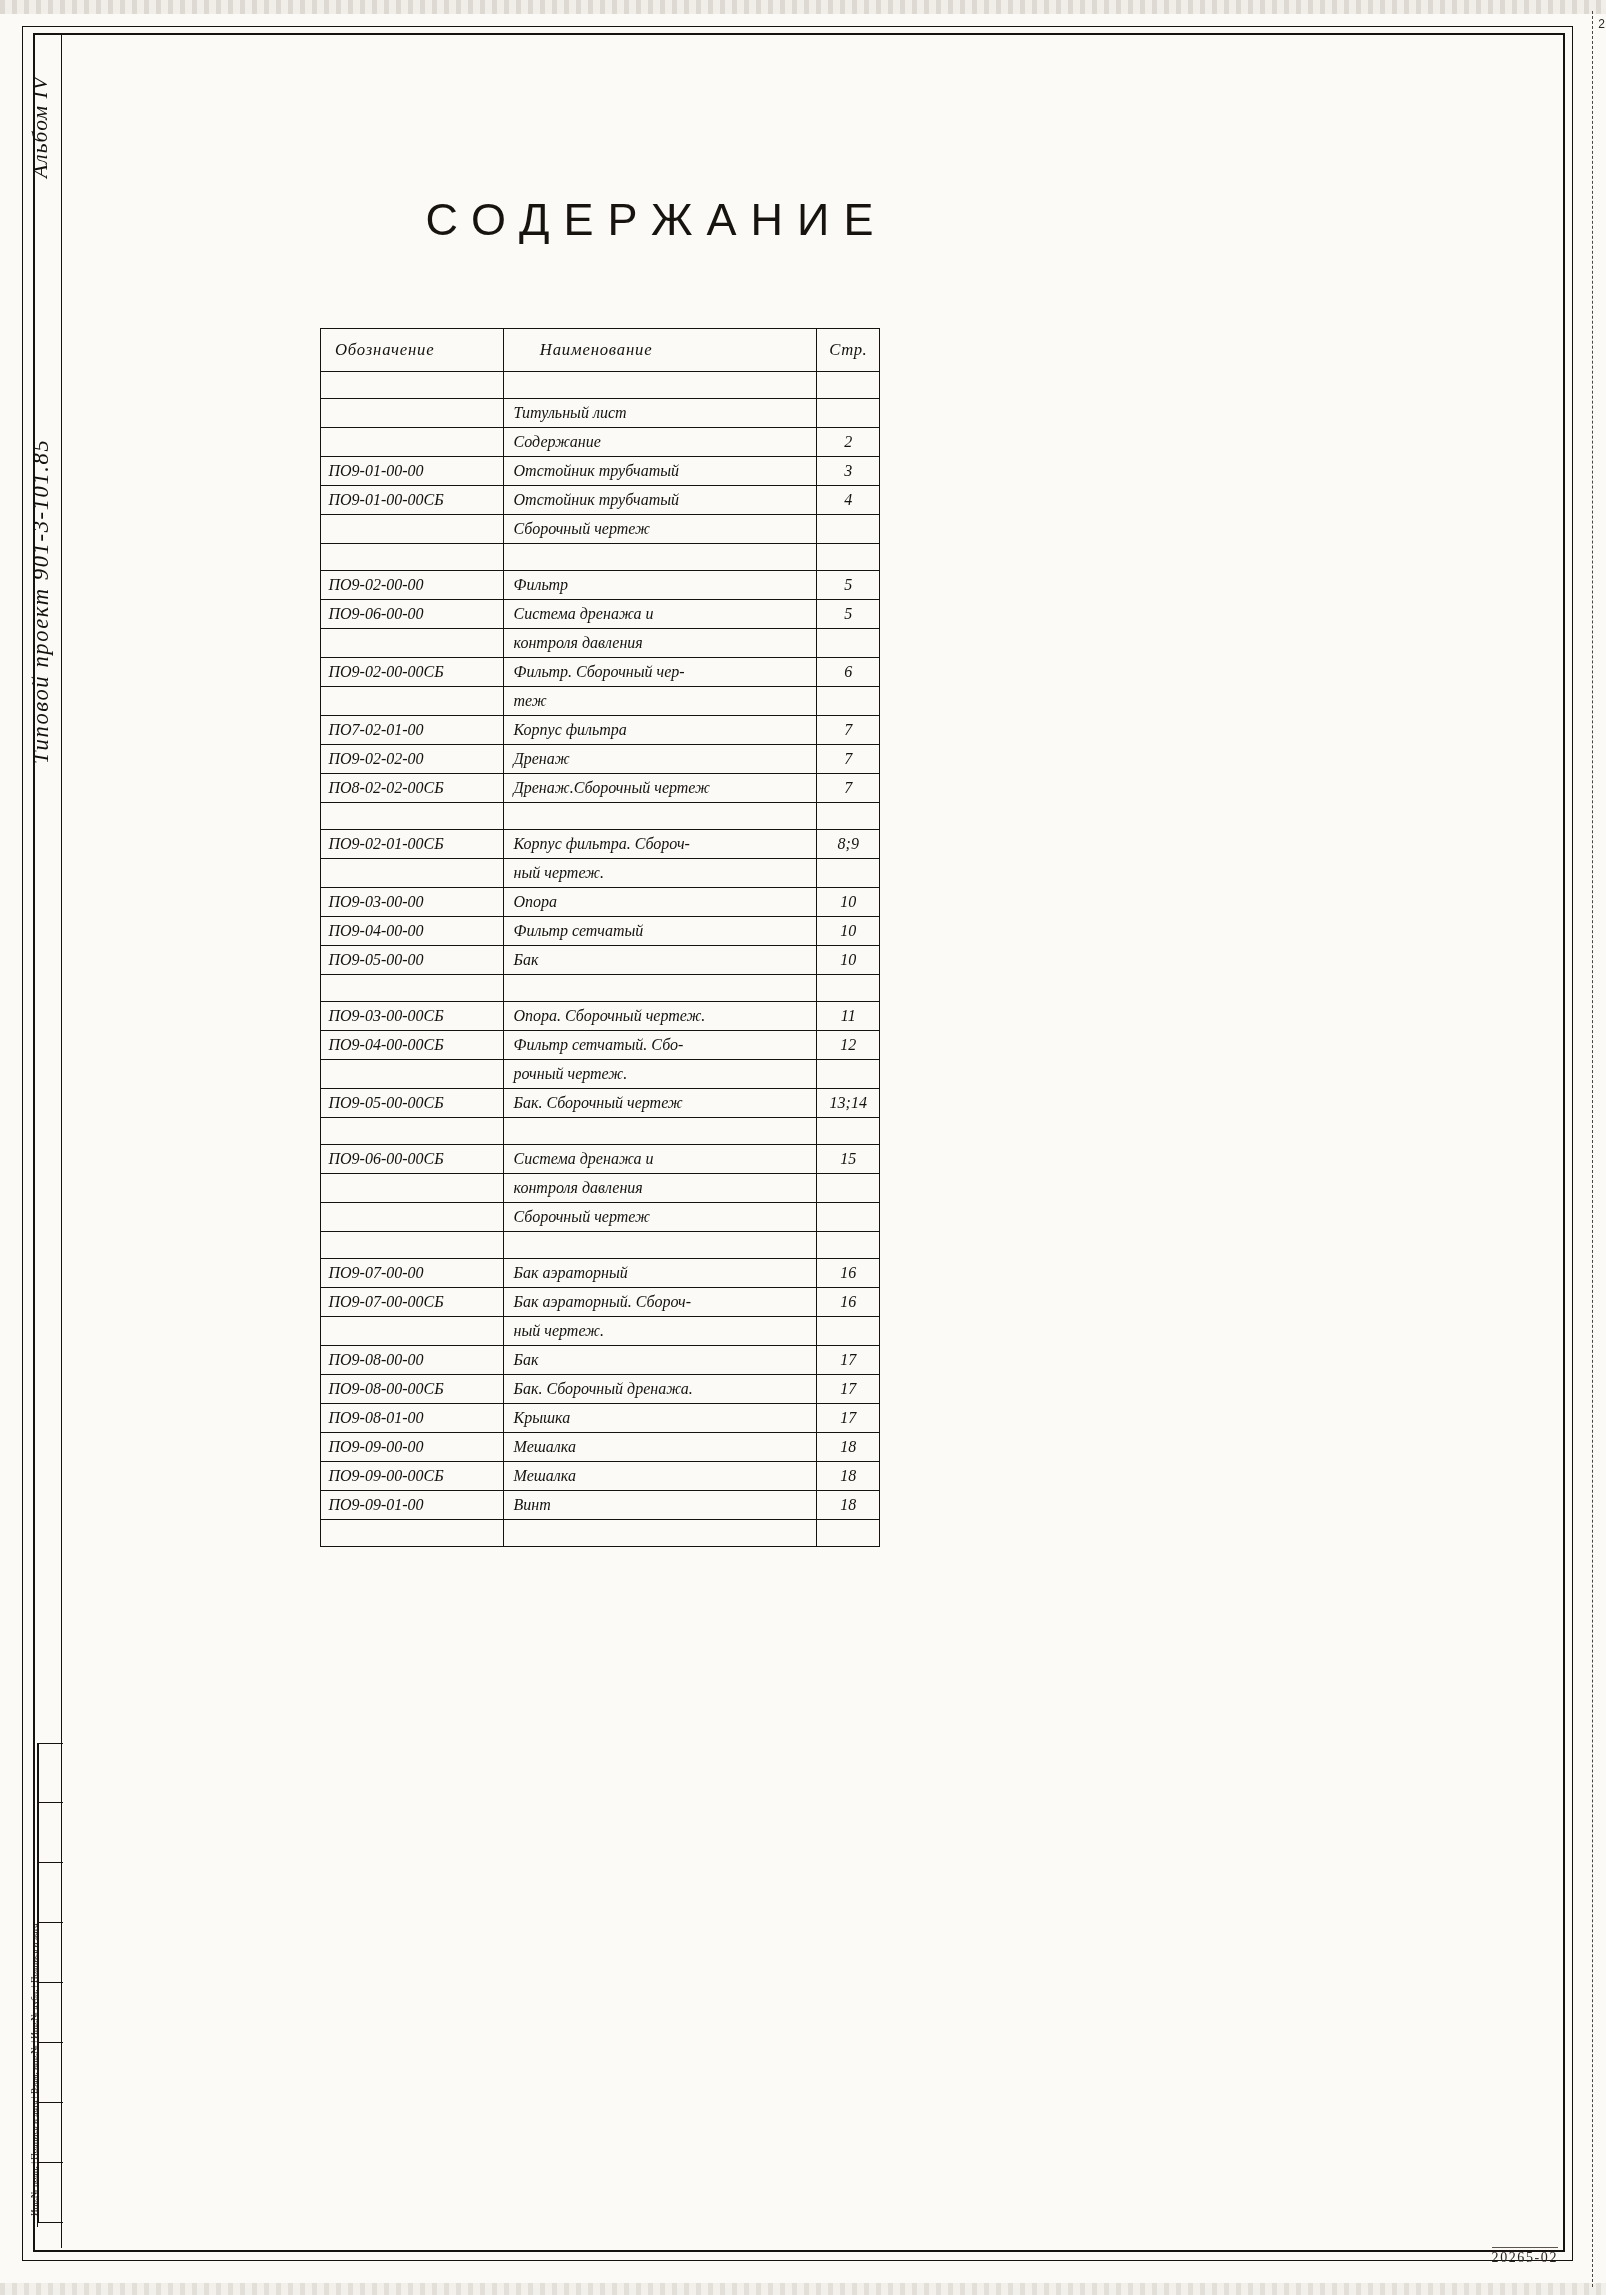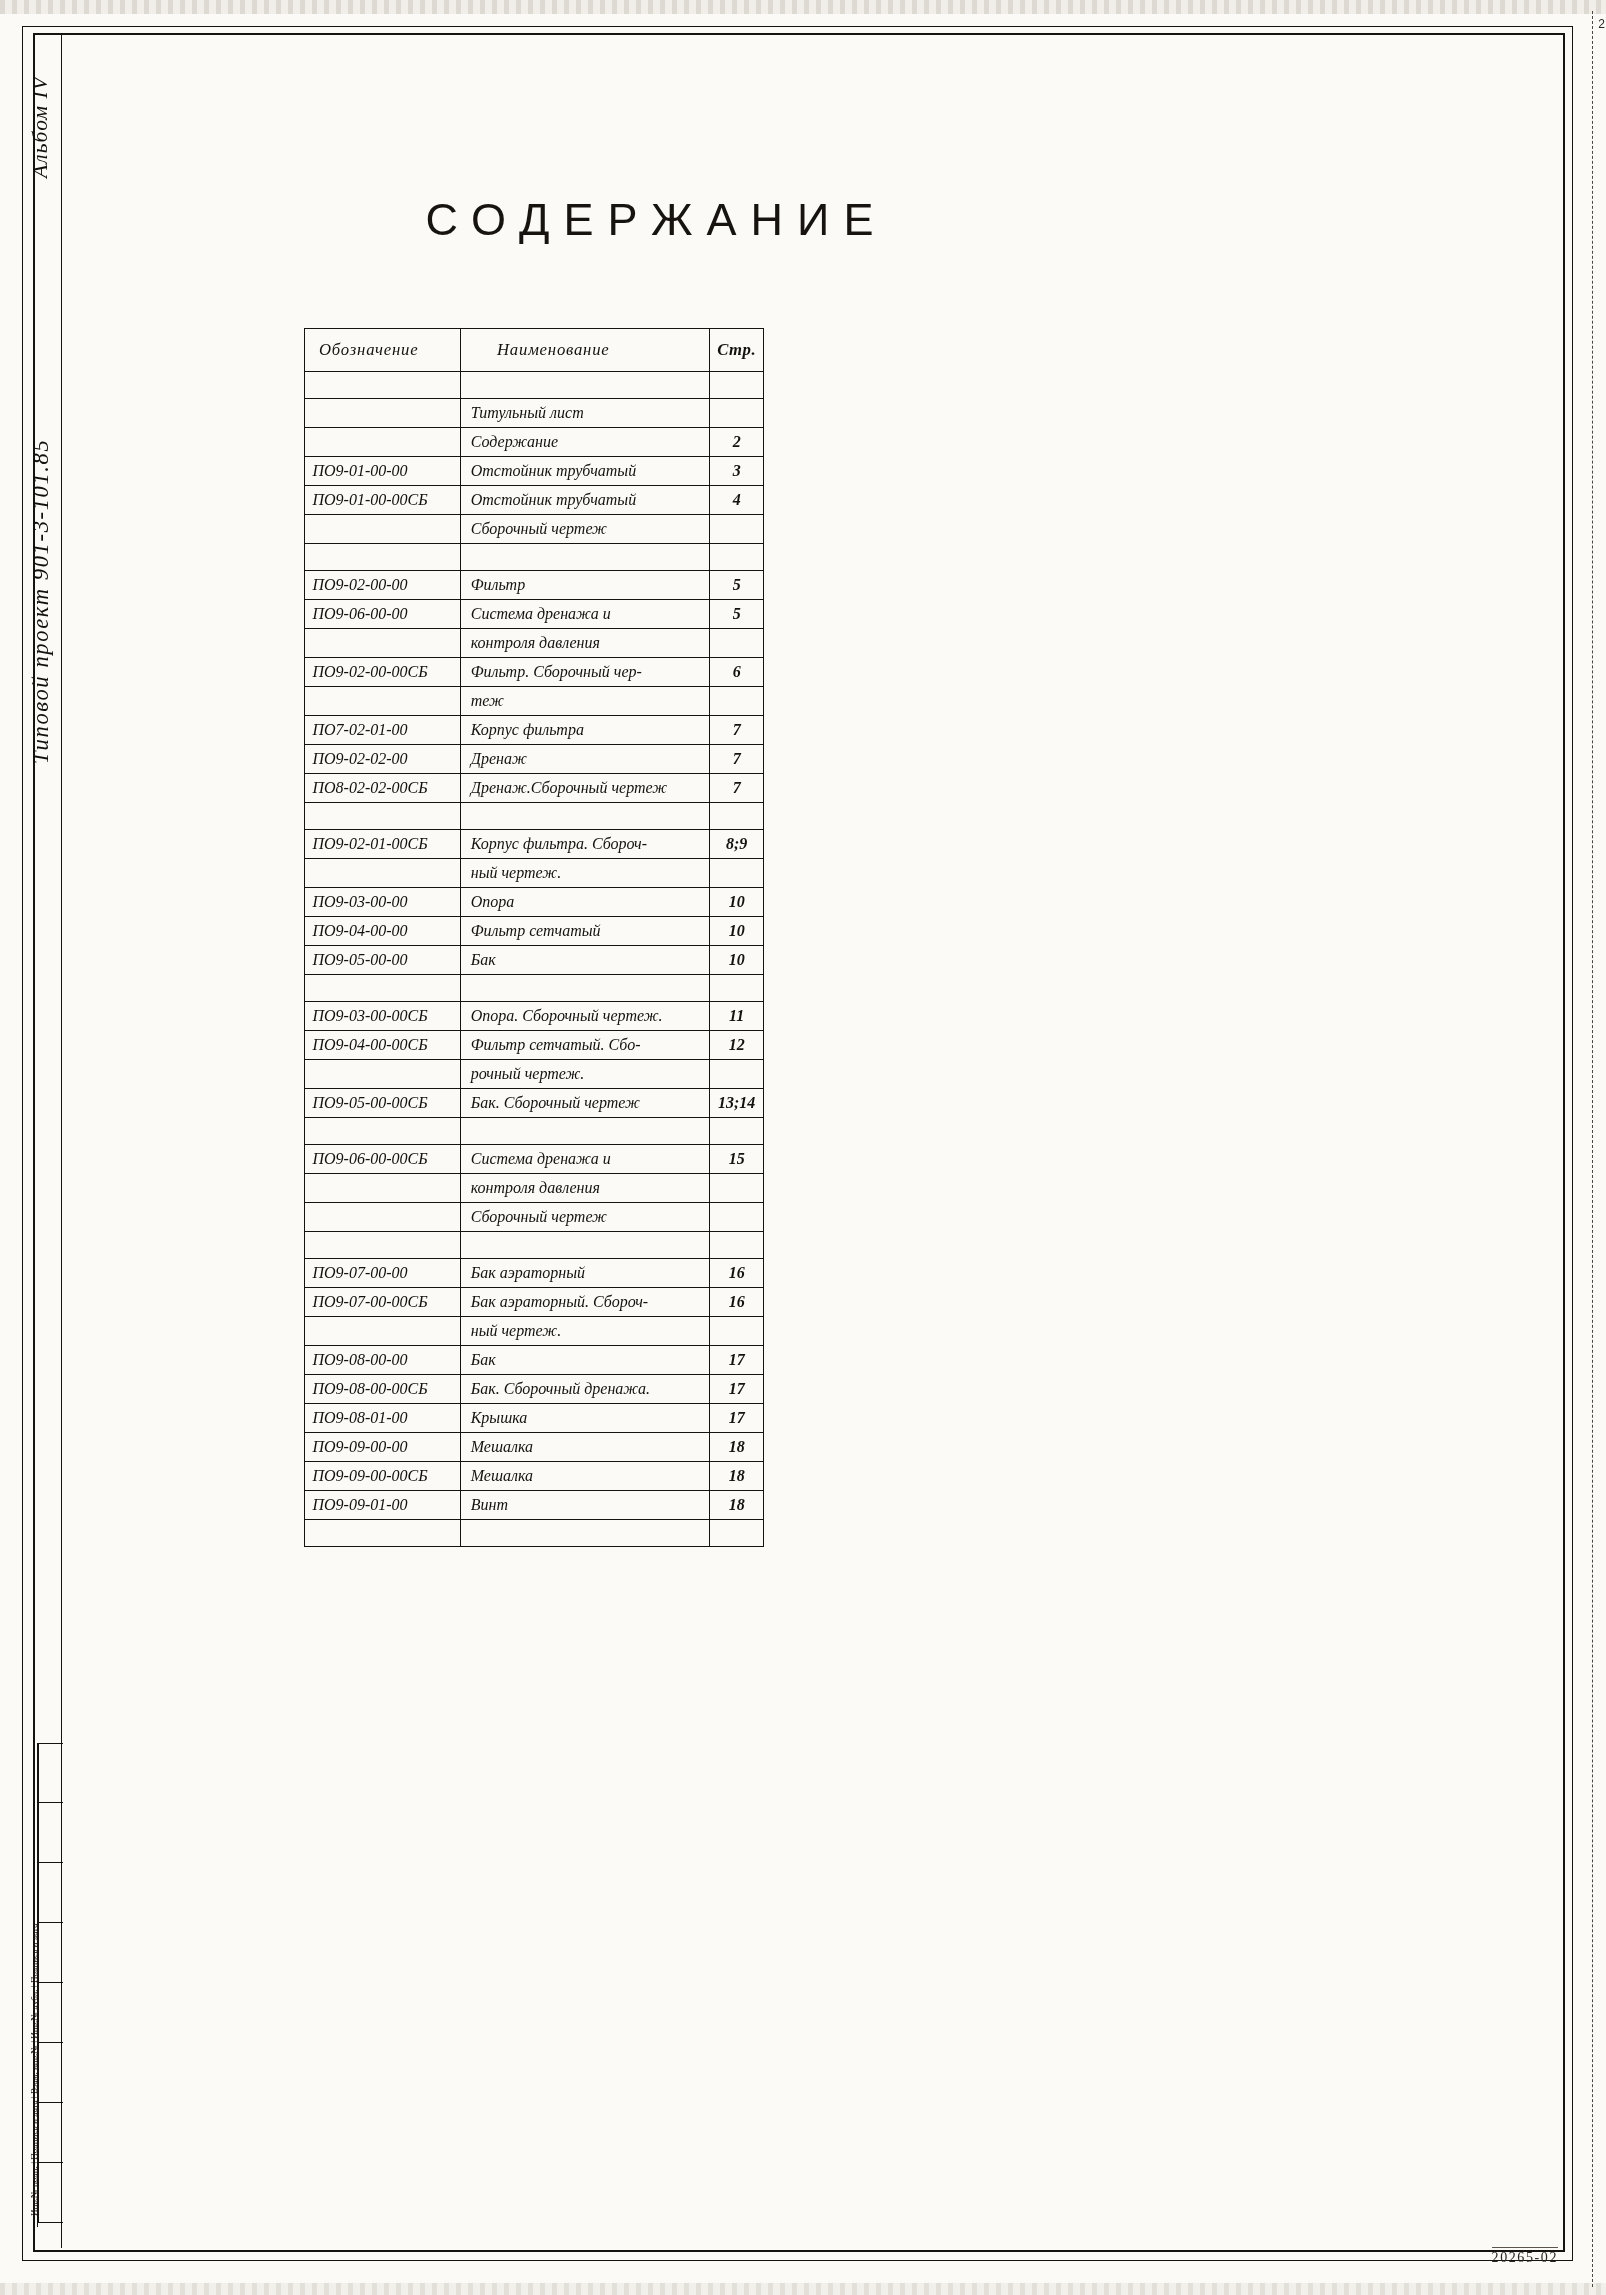--- a/index.html
+++ b/index.html
@@ -139,39 +139,39 @@
     text-align: center;
     font-family: "Liberation Sans", sans-serif;
     font-size: 45px;
     letter-spacing: 14px;
     color: #17130f;
   }
 
   
   .toc {
     position: absolute;
-    left: 304px; top: 328px;
-    width: 460px;
+    left: 320px; top: 328px;
+    width: 560px;
     border: 1.6px solid #16120f;
     border-collapse: collapse;
     background: transparent;
   }
   .toc td, .toc th {
     border: 1.1px solid #16120f;
     padding: 0;
     height: 28px;
     vertical-align: middle;
     font-family: "Liberation Serif", serif;
     font-style: italic;
     font-size: 16px;
     color: #14110e;
   }
   .col-code { width: 178px; padding-left: 7.5px !important; }
   .col-name { width: 301px; padding-left: 9.7px !important; }
-  .col-page { width: 65px; text-align: center; font-weight: bold; }
+  .col-page { width: 65px; text-align: center; }
 
   .toc .head td {
     height: 42px;
     font-size: 16.7px;
     letter-spacing: 0.8px;
   }
   .toc .head .col-code { padding-left: 14px !important; }
   .toc .head .col-name { padding-left: 36px !important; }
   .toc .head .col-page { padding-left: 0 !important; letter-spacing: 0.5px; }
 

